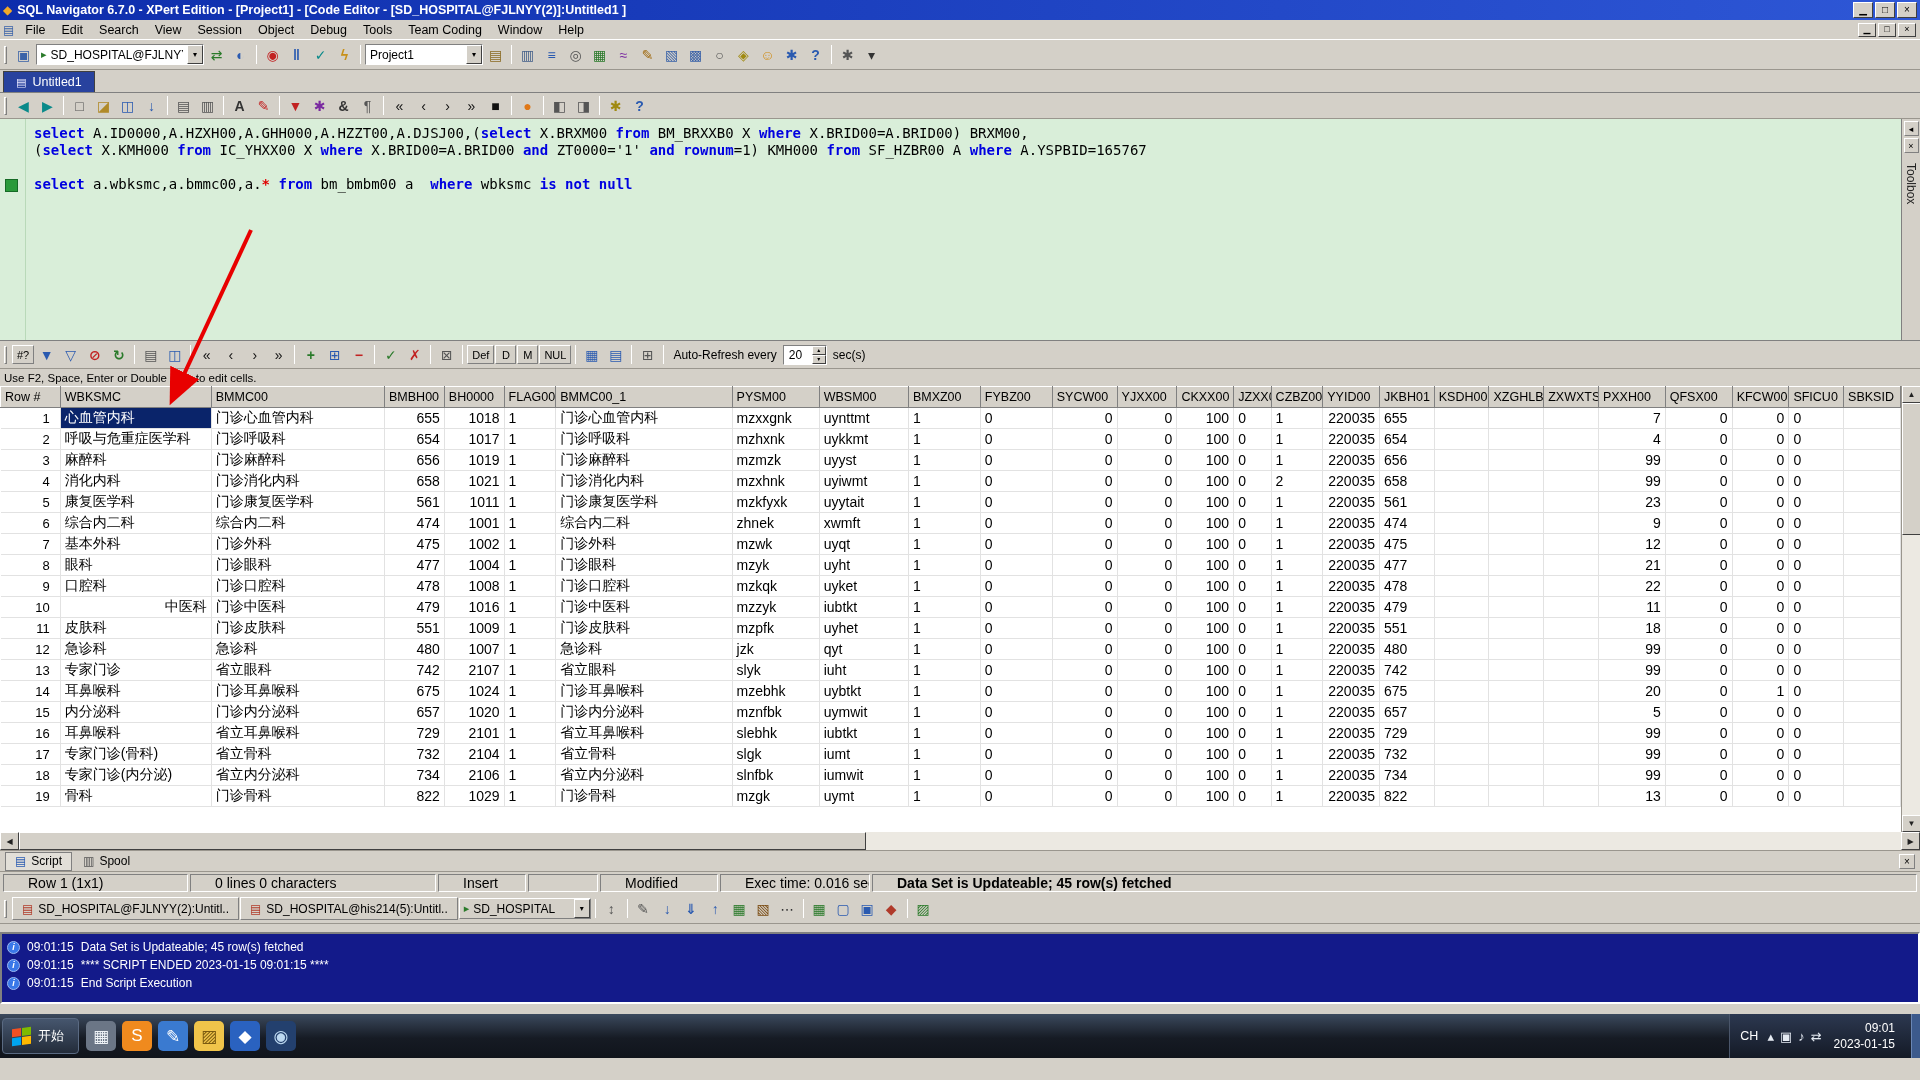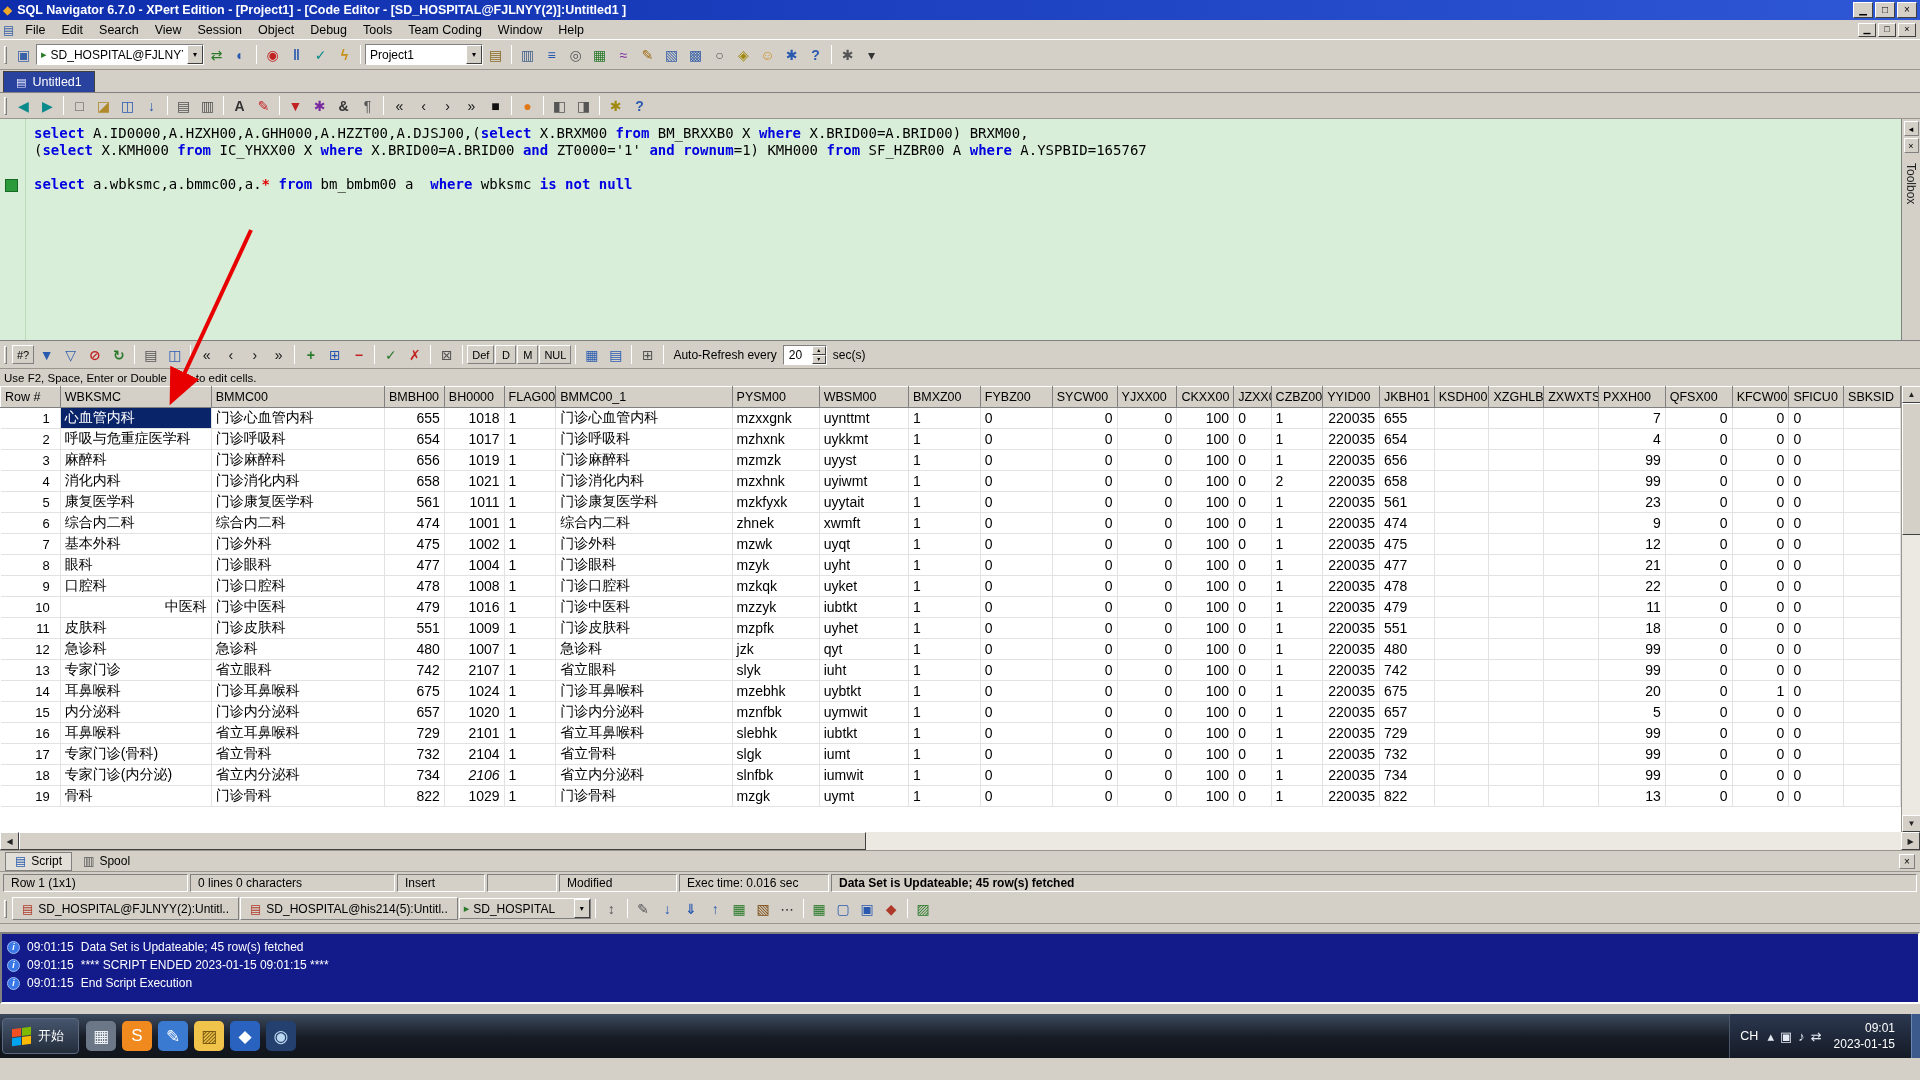--- a/index.html
+++ b/index.html
@@ -97,22 +97,22 @@
   .hthumb { position:absolute; left:0; top:0; height:100%; width:45%; background:#d4d0c8; border:1px solid; border-color:#fff #404040 #404040 #fff; }
 
   
   .resulttabs { height:21px; background:#d4d0c8; display:flex; align-items:center; gap:2px; padding-left:5px; flex:none; border-bottom:1px solid #9a968e; }
   .rtab { display:flex; align-items:center; gap:5px; height:19px; padding:0 9px; font-size:12px; }
   .rtab.active { border:1px solid #808080; background:#e2dfd8; }
   .rtab .ricon { font-size:12px; }
   .rtabs-close { margin-left:auto; margin-right:5px; width:16px; height:15px; border:1px solid; border-color:#fff #808080 #808080 #fff;
     font-size:10px; display:flex; align-items:center; justify-content:center; }
   .statusbar { height:22px; background:#d4d0c8; display:flex; gap:2px; padding:2px 3px; flex:none; }
-  .spanel { border:1px solid; border-color:#808080 #fff #fff #808080; font-size:12px; display:flex; align-items:center;
-    padding:0 7px; white-space:nowrap; overflow:hidden; }
+  .spanel { border:1px solid; border-color:#808080 #fff #fff #808080; font-size:14px; display:flex; align-items:center;
+    padding:0 24px; white-space:nowrap; overflow:hidden; }
 
   
   .gap1 { height:8px; flex:none; }
   .outtabs { height:22px; background:#d4d0c8; display:flex; align-items:flex-end; padding-left:8px; flex:none; }
   .otab { height:19px; display:flex; align-items:center; padding:0 12px; font-size:12px; color:#333;
     border:1px solid #9a968e; border-bottom:none; background:#c8c4bc; margin-right:2px; }
   .otab.active { height:22px; background:#d4d0c8; color:#000; border-color:#fff #808080 #d4d0c8 #fff; }
   .logarea { height:72px; background:var(--logbg,#131a8a); border:2px solid; border-color:#808080 #fff #fff #808080;
     color:#fff; font-size:12px; padding:4px 5px; overflow:hidden; flex:none; }
   .log-line { display:flex; align-items:center; gap:7px; height:18px; white-space:nowrap; }
@@ -863,21 +863,21 @@
             <td class="cell" style="text-align: right;">0</td>
             <td class="cell" style="text-align: right;">0</td>
             <td class="cell" style="text-align: left;">0</td>
             <td class="cell" style="text-align: left;"></td>
           </tr>
           <tr class="grid-row">
             <td class="cell rownum">18</td>
             <td class="cell" style="text-align: left;">专家门诊(内分泌)</td>
             <td class="cell" style="text-align: left;">省立内分泌科</td>
             <td class="cell" style="text-align: right;">734</td>
-            <td class="cell" style="text-align: right; font-style: italic;">2106</td>
+            <td class="cell" style="text-align: right;">2106</td>
             <td class="cell" style="text-align: left;">1</td>
             <td class="cell" style="text-align: left;">省立内分泌科</td>
             <td class="cell" style="text-align: left;">slnfbk</td>
             <td class="cell" style="text-align: left;">iumwit</td>
             <td class="cell" style="text-align: left;">1</td>
             <td class="cell" style="text-align: left;">0</td>
             <td class="cell" style="text-align: right;">0</td>
             <td class="cell" style="text-align: right;">0</td>
             <td class="cell" style="text-align: right;">100</td>
             <td class="cell" style="text-align: left;">0</td>
@@ -945,21 +945,21 @@
       </div>
       <div class="rtab">
         <span class="ricon" style="color: rgb(85, 85, 85);">▥</span>
         <span>Spool</span>
       </div>
       <div class="rtabs-close">×</div>
     </div>
 
   <div class="statusbar">
       <div class="spanel" style="width: 185px;">Row 1 (1x1)</div>
-      <div class="spanel" style="width: 205px;">0 lines 0 characters</div>
+      <div class="spanel" style="width: 246px;">0 lines 0 characters</div>
       <div class="spanel" style="width: 88px;">Insert</div>
       <div class="spanel" style="width: 70px;"></div>
       <div class="spanel" style="width: 118px;">Modified</div>
       <div class="spanel" style="width: 150px;">Exec time: 0.016 sec</div>
       <div class="spanel" style="flex: 1 1 0%; font-weight: bold;">Data Set is Updateable; 45 row(s) fetched</div>
     </div>
 
   <div class="toolbar sessionbar">
       <div class="grip"></div>
       <div class="bar-tab">

